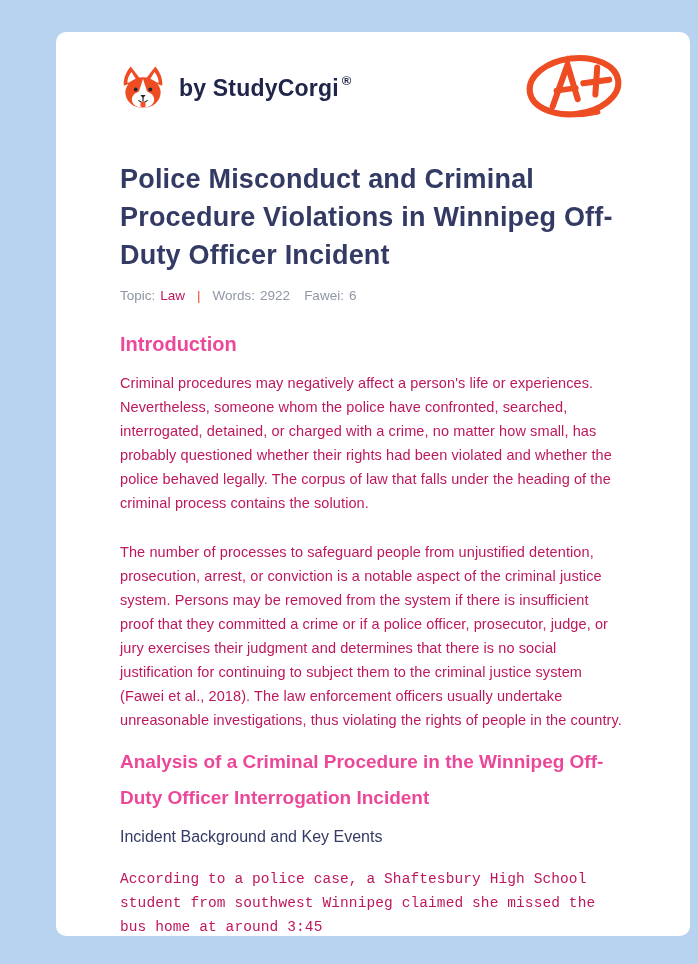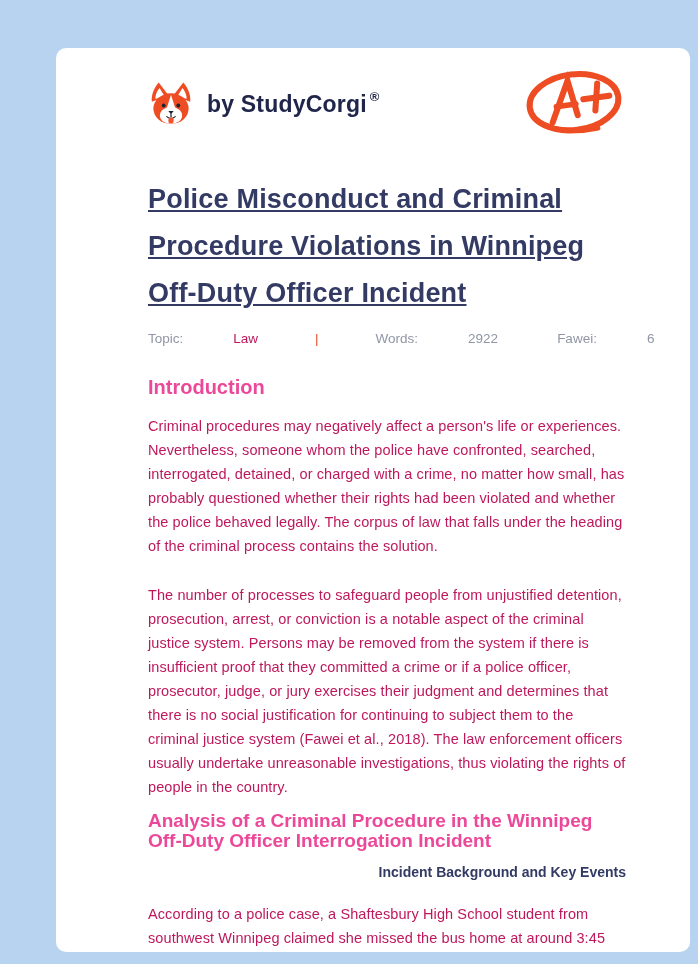--- a/index.html
+++ b/index.html
@@ -5,26 +5,26 @@
   html,body{margin:0;padding:0;}
   body{
     width:698px;height:964px;
     background:#b7d3f0;
     font-family:"Liberation Sans", sans-serif;
     position:relative;
     overflow:hidden;
   }
   .card{
     position:absolute;
-    left:56px;top:48px;
+    left:56px;top:32px;
     width:634px;height:904px;
     background:#ffffff;
     border-radius:10px;
     box-sizing:border-box;
-    padding:16px 64px 0 92px;
+    padding:16px 64px 0 64px;
     overflow:hidden;
   }
   .header{
     display:flex;
     justify-content:space-between;
     align-items:center;
     height:80px;
   }
   .brand{display:flex;align-items:center;}
   .corgi{width:46px;height:46px;margin-right:13px;}
@@ -40,72 +40,69 @@
     vertical-align:top;
     position:relative;
     top:-8px;
     margin-left:3px;
     font-weight:bold;
   }
   .badge{width:104px;height:78px;}
   h1{
     margin:32px 0 0 0;
     font-size:27px;
-    line-height:47px;
+    line-height:38px;
     font-weight:bold;
     color:#333a63;
     letter-spacing:0.2px;
-    text-decoration:underline;
   }
   .meta{
     margin-top:14px;
     font-size:13.5px;
     color:#9096a5;
     display:flex;
     align-items:center;
-    gap:45px;
   }
   .meta .label{margin-right:5px;}
   .topic-link{
     color:#be185d;
     font-weight:normal;
     text-decoration:none;
     cursor:pointer;
   }
   .sep{color:#e8502a;margin:0 12px;}
   .group-gap{margin-left:14px;}
   h2{
     margin:28px 0 0 0;
     font-size:20px;
     line-height:26px;
     font-weight:bold;
     color:#ec4899;
   }
   h2.analysis{
     margin-top:12px;
     font-size:19px;
-    line-height:20px;
+    line-height:36px;
   }
   h3{
     margin:10px 0 0 0;
-    font-size:14px;
+    font-size:16px;
     line-height:22px;
-    font-weight:bold;
+    font-weight:normal;
     color:#333a63;
-    text-align:right;
   }
   p{
     margin:14px 0 0 0;
     font-size:14.5px;
     line-height:24px;
     color:#be185d;
     letter-spacing:0.1px;
   }
   p.gap{margin-top:25px;}
-  p.last{margin-top:19px;}
+  p.last{margin-top:19px;font-family:Liberation Mono, monospace;}
 </style>
 </head>
 <body>
 
 <div class="card">
 
   <div class="header">
     <div class="brand">
       <svg class="corgi" viewBox="0 0 60 60" aria-hidden="true">
         <path d="M14 2 C7 10 4 20 5 27 L27 19 Z" fill="#ee4c23"></path>

